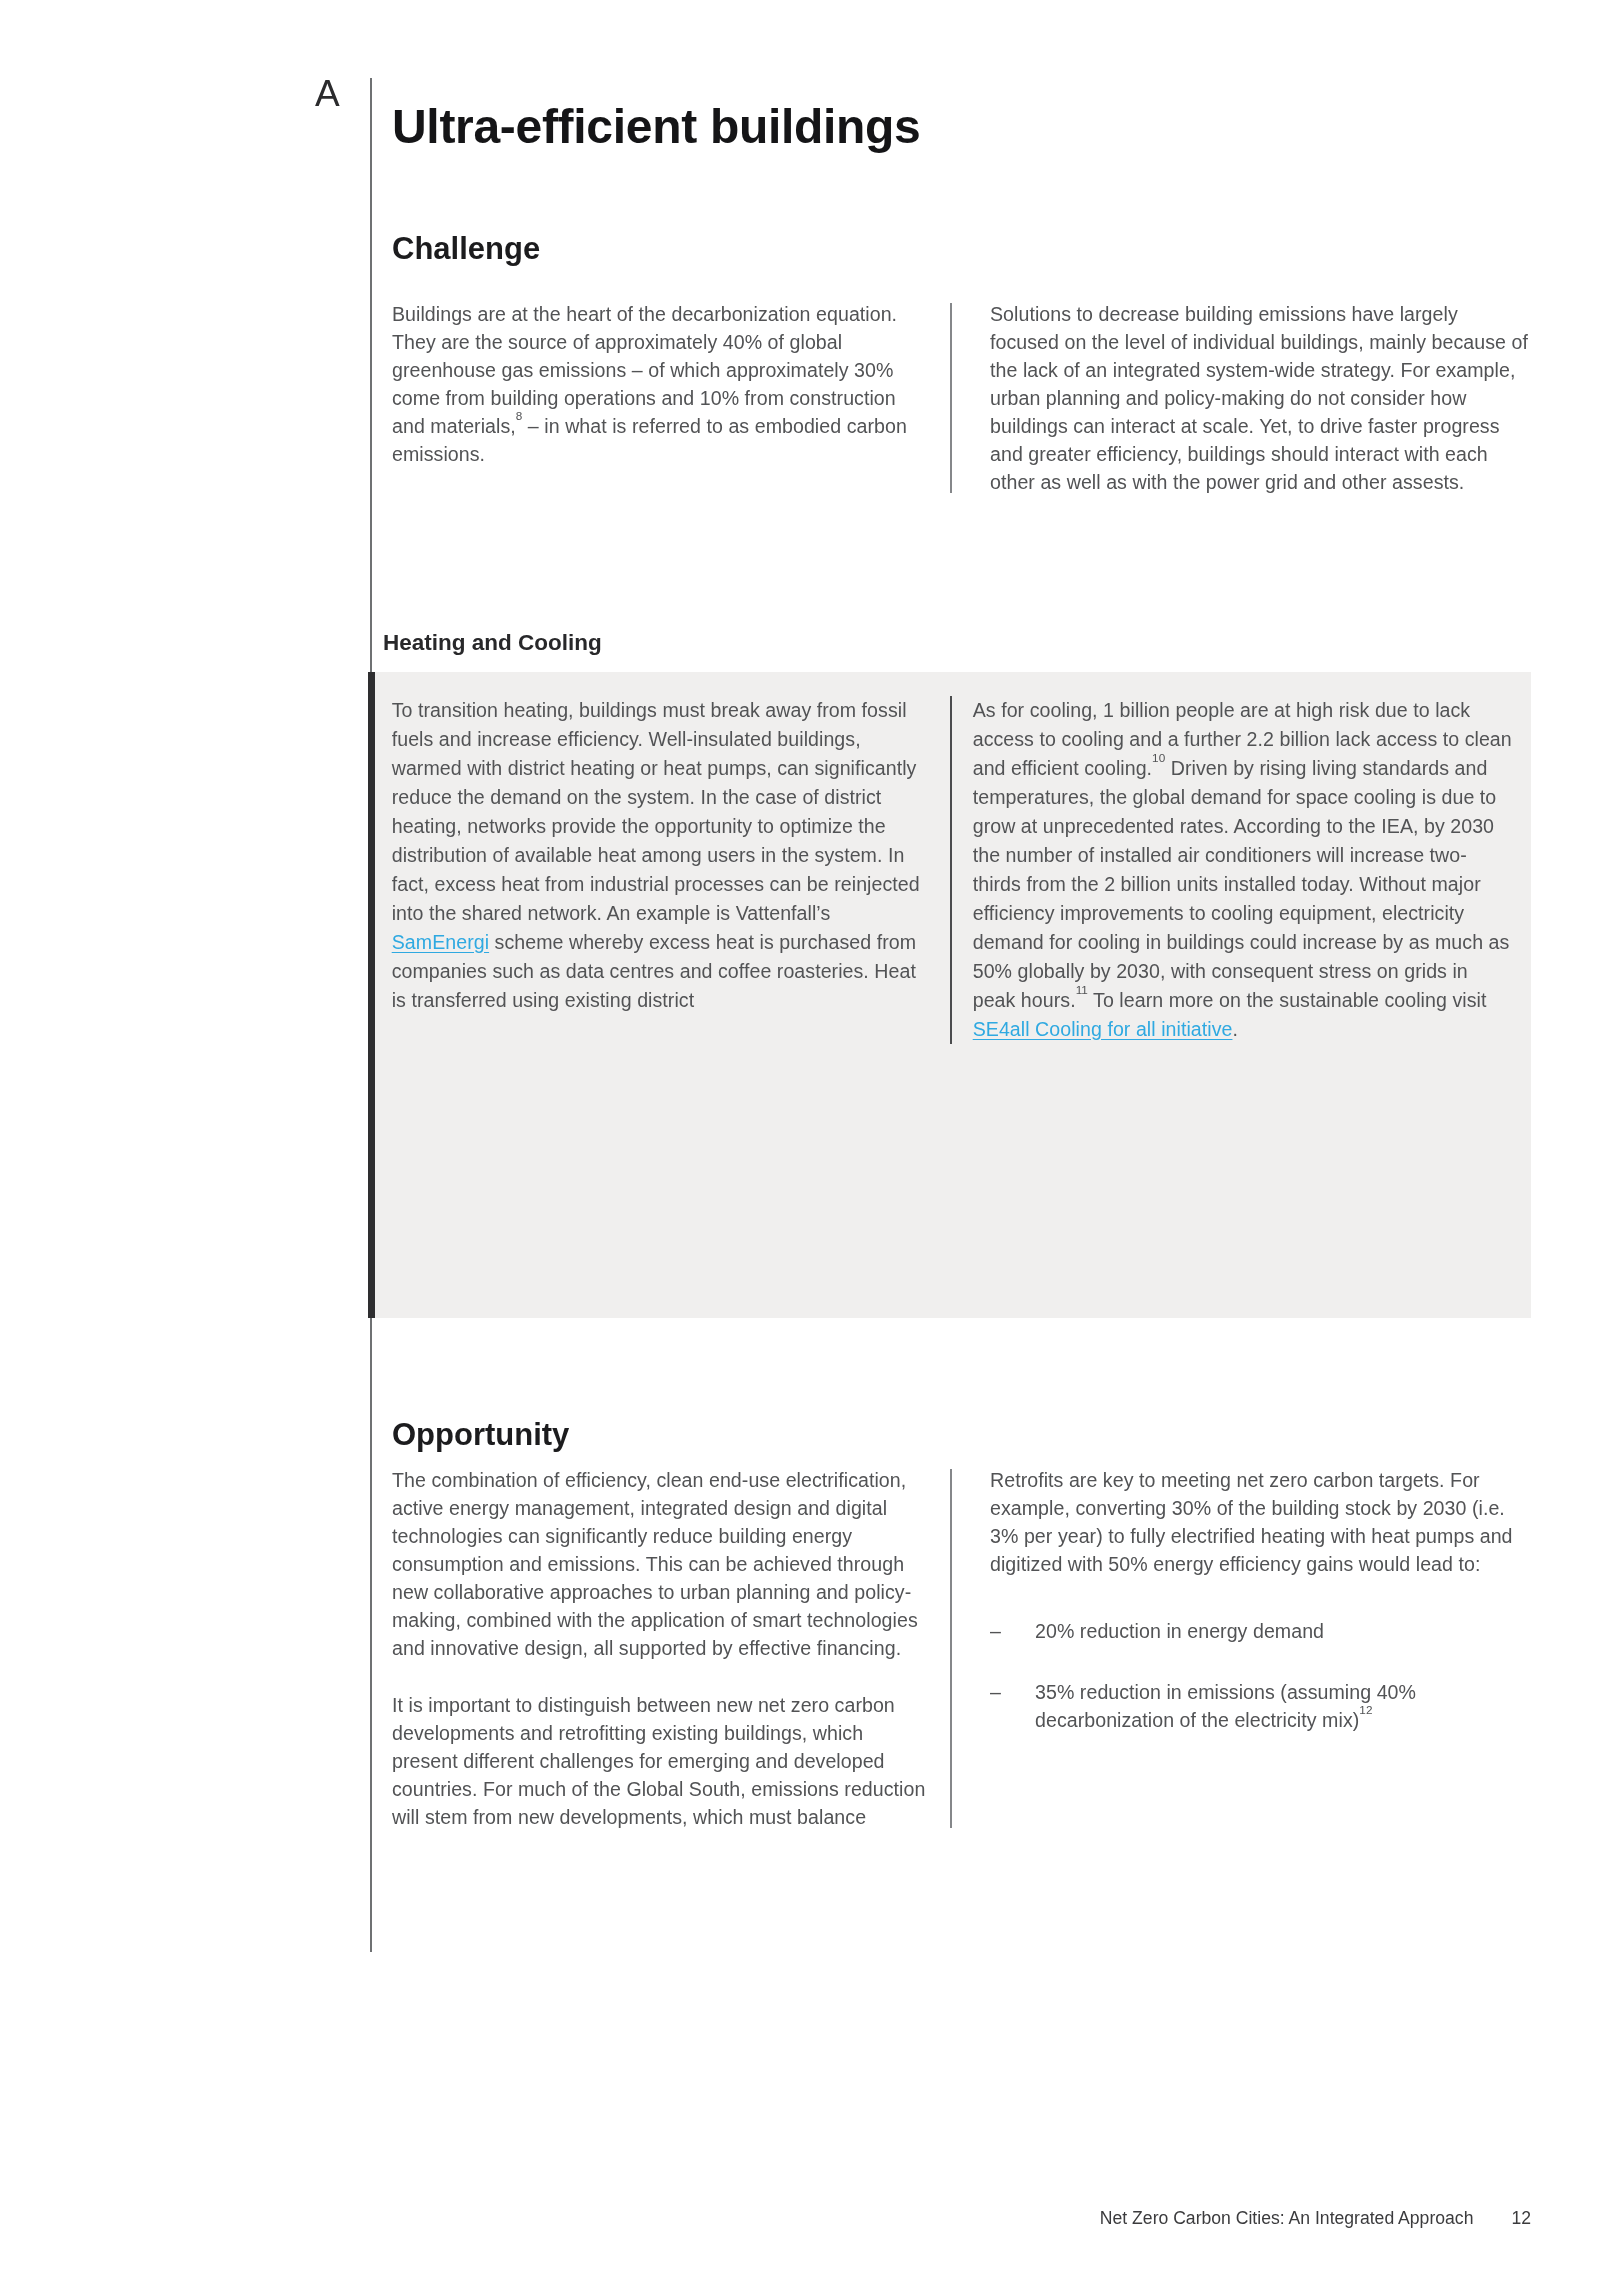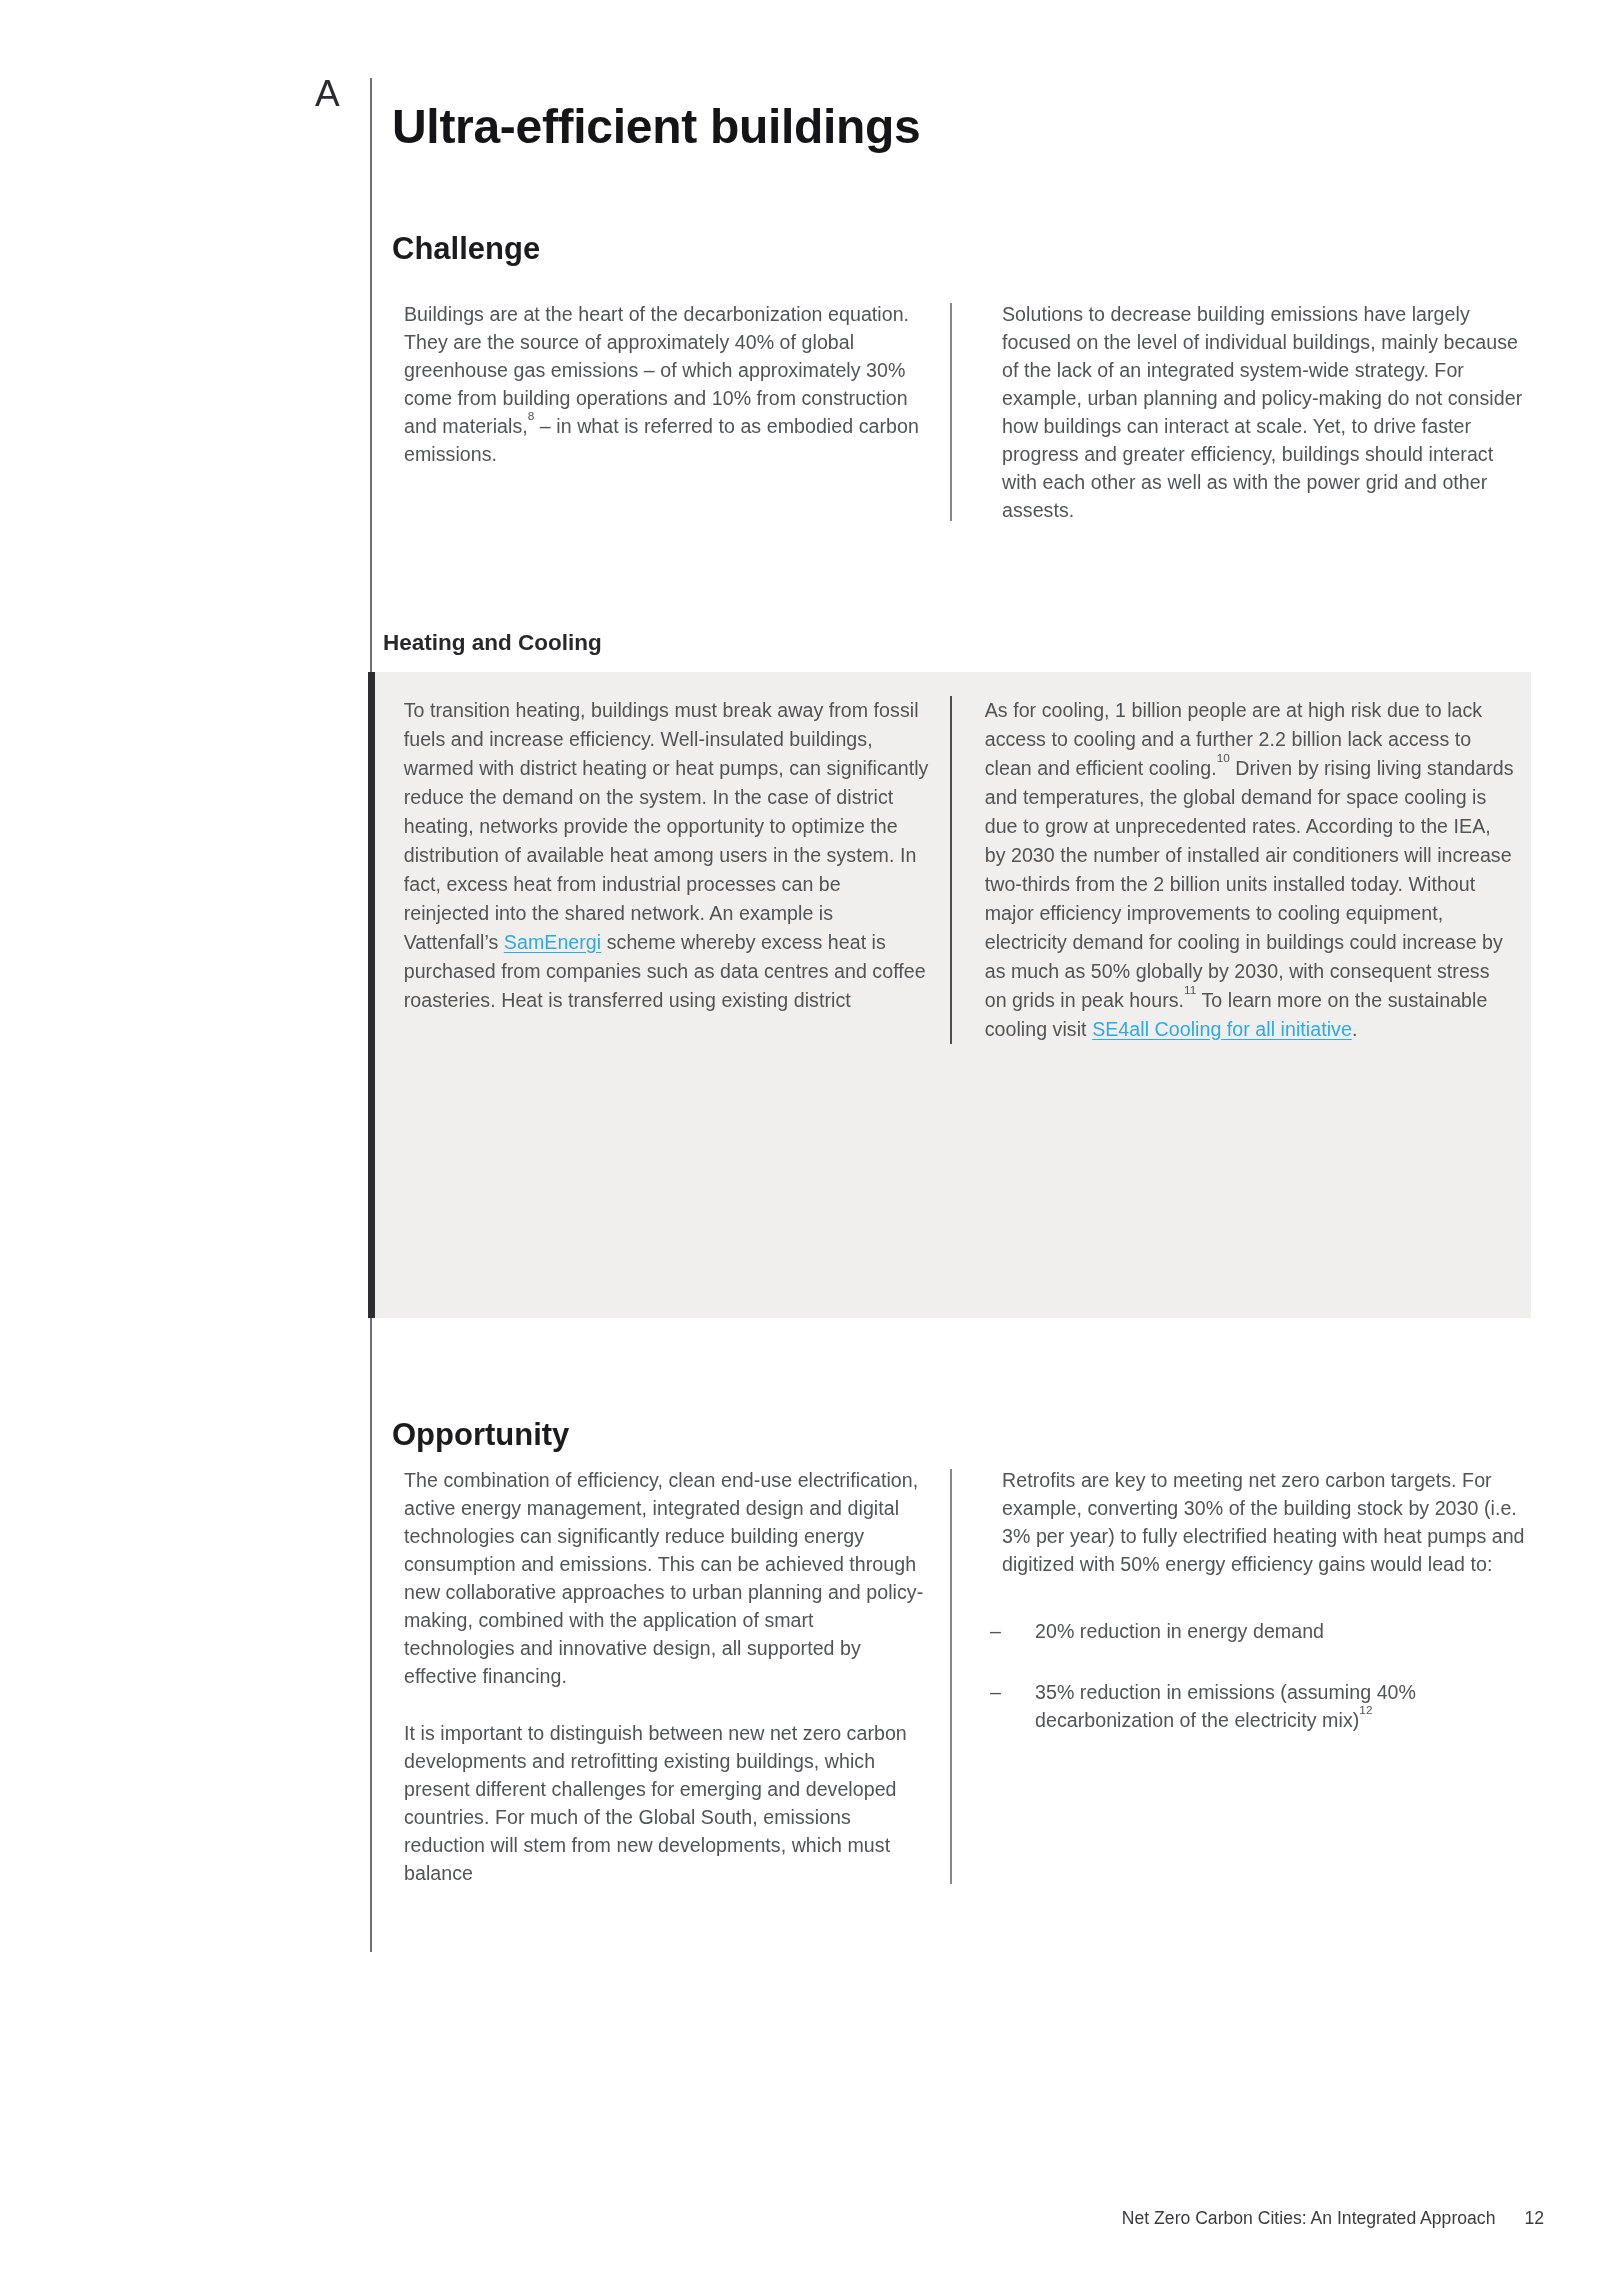--- a/index.html
+++ b/index.html
@@ -12,40 +12,40 @@
   .page-title{position:absolute;left:392px;top:69px;font-size:48px;line-height:1.1;font-weight:700;color:#151517;letter-spacing:-0.3px;}
 
   .section-heading{position:absolute;left:392px;font-size:31px;font-weight:700;color:#1c1c1e;line-height:1.1;}
   .subhead{position:absolute;left:383px;font-size:22.5px;font-weight:700;color:#28282a;line-height:1.2;}
 
   .cols{position:absolute;left:392px;width:1139px;display:flex;justify-content:space-between;}
   .col{width:537px;font-size:19.6px;line-height:28px;letter-spacing:0.05px;color:#525355;}
   .col.right{width:541px;}
   .col-divider{position:absolute;left:558px;top:2.9px;bottom:2.9px;width:2px;background:#85878a;}
 
-  .para{margin:0 0 29px 12px;}
+  .para{margin:0 0 29px 0;}
   .para:last-child{margin-bottom:0;}
 
   sup{font-size:0.6em;line-height:0;position:relative;top:-0.45em;}
 
   a.link{color:var(--link,#2fa9e1);text-decoration:underline;text-underline-offset:2.9px;cursor:pointer;}
 
   .callout{position:absolute;left:368px;top:672px;width:1163px;min-height:646px;box-sizing:border-box;
            background:var(--box-bg,#f0efee);border-left:7.8px solid #2e2e30;padding:23.5px 16.7px 45px 16.7px;}
   .callout .cols-inner{position:relative;display:flex;justify-content:space-between;width:1122px;}
   .callout .col{line-height:29px;}
   .callout .col-divider{background:#4b4c4e;top:0;bottom:0;}
 
   .bullets{margin-top:39px;}
   .bullet{display:flex;margin-bottom:33px;}
   .bullet:last-child{margin-bottom:0;}
   .bullet .dash{width:45px;flex:none;}
   .bullet .btext{flex:1;}
 
-  .footer{position:absolute;right:77px;top:2208px;display:flex;align-items:baseline;gap:29px;
+  .footer{position:absolute;right:90px;top:2208px;display:flex;align-items:baseline;gap:38px;
           font-size:17.6px;color:#3b3b3d;}
   .footer .pnum{color:#3b3b3d;}
 </style>
 </head>
 <body>
 
 <div class="page">
 
   <div class="vrule"></div>
 

